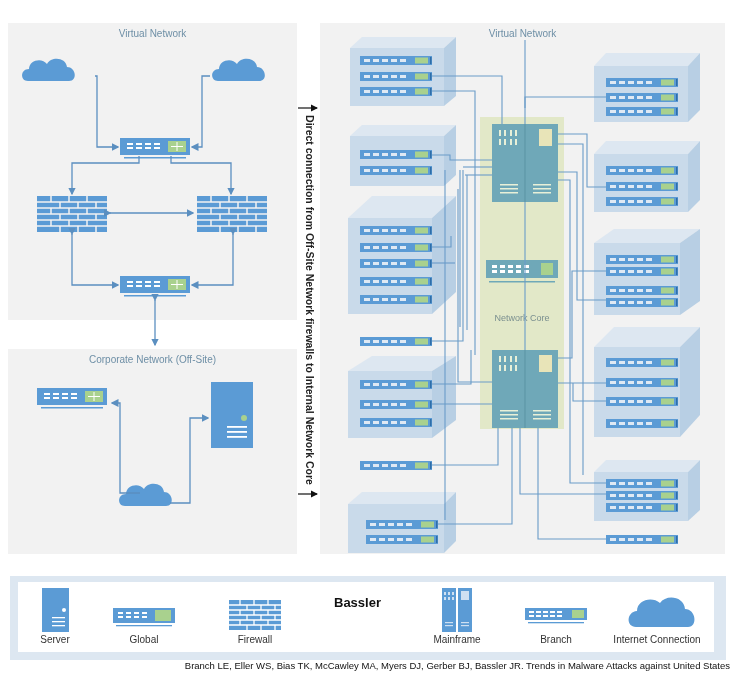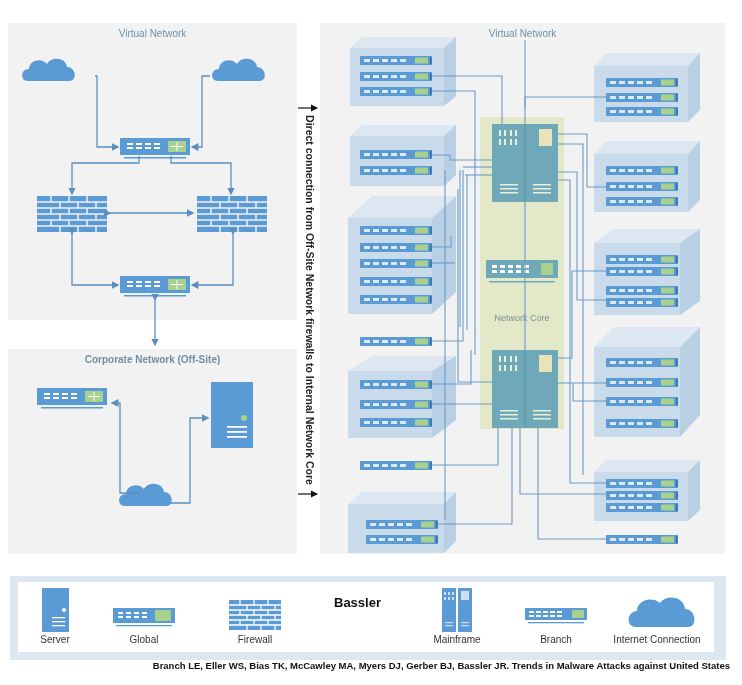--- a/index.html
+++ b/index.html
@@ -6,30 +6,30 @@
   body{width:742px;height:685px;position:relative;overflow:hidden;font-family:"Liberation Sans",sans-serif;}
   .panel{position:absolute;background:#f2f2f2;}
   .ptitle{position:absolute;width:100%;text-align:center;font-size:10px;color:#6e8fa6;}
   svg{position:absolute;left:0;top:0;}
   .vlabel{position:absolute;left:300px;top:100px;width:20px;height:400px;}
   .vlabel span{position:absolute;left:50%;top:50%;transform:translate(-50%,-50%) rotate(90deg);white-space:nowrap;font-weight:bold;font-size:10.5px;color:#222;}
   .legend-outer{position:absolute;left:10px;top:576px;width:716px;height:84px;background:#dde7f1;}
   .legend-inner{position:absolute;left:18px;top:582px;width:696px;height:70px;background:#ffffff;}
   .legend-title{position:absolute;left:334px;top:595px;font-weight:bold;font-size:13px;color:#111;}
   .legend-label{position:absolute;font-size:10px;color:#333;text-align:center;width:110px;}
-  .cite{position:absolute;right:12px;top:660px;font-size:9.5px;color:#111;line-height:12px;font-weight:bold;}
+  .cite{position:absolute;right:12px;top:660px;font-size:9.5px;color:#111;line-height:12px;}
 </style>
 </head>
 <body>
 
 <div class="panel" style="left:8px;top:23px;width:289px;height:297px;">
   <div class="ptitle" style="top:5px;">Virtual Network</div>
 </div>
 <div class="panel" style="left:8px;top:349px;width:289px;height:205px;">
-  <div class="ptitle" style="top:5px;font-weight:bold;">Corporate Network (Off-Site)</div>
+  <div class="ptitle" style="top:5px;">Corporate Network (Off-Site)</div>
 </div>
 <div class="panel" style="left:320px;top:23px;width:405px;height:531px;">
   <div class="ptitle" style="top:5px;">Virtual Network</div>
 </div>
 <div class="panel" style="left:480px;top:117px;width:84px;height:312px;background:#e2e8c8;">
   <div class="ptitle" style="top:196px;color:#7a8f8f;font-size:9px;">Network Core</div>
 </div>
 
 <div class="vlabel">
     <span>Direct connection from Off-Site Network firewalls to Internal Network Core</span>

